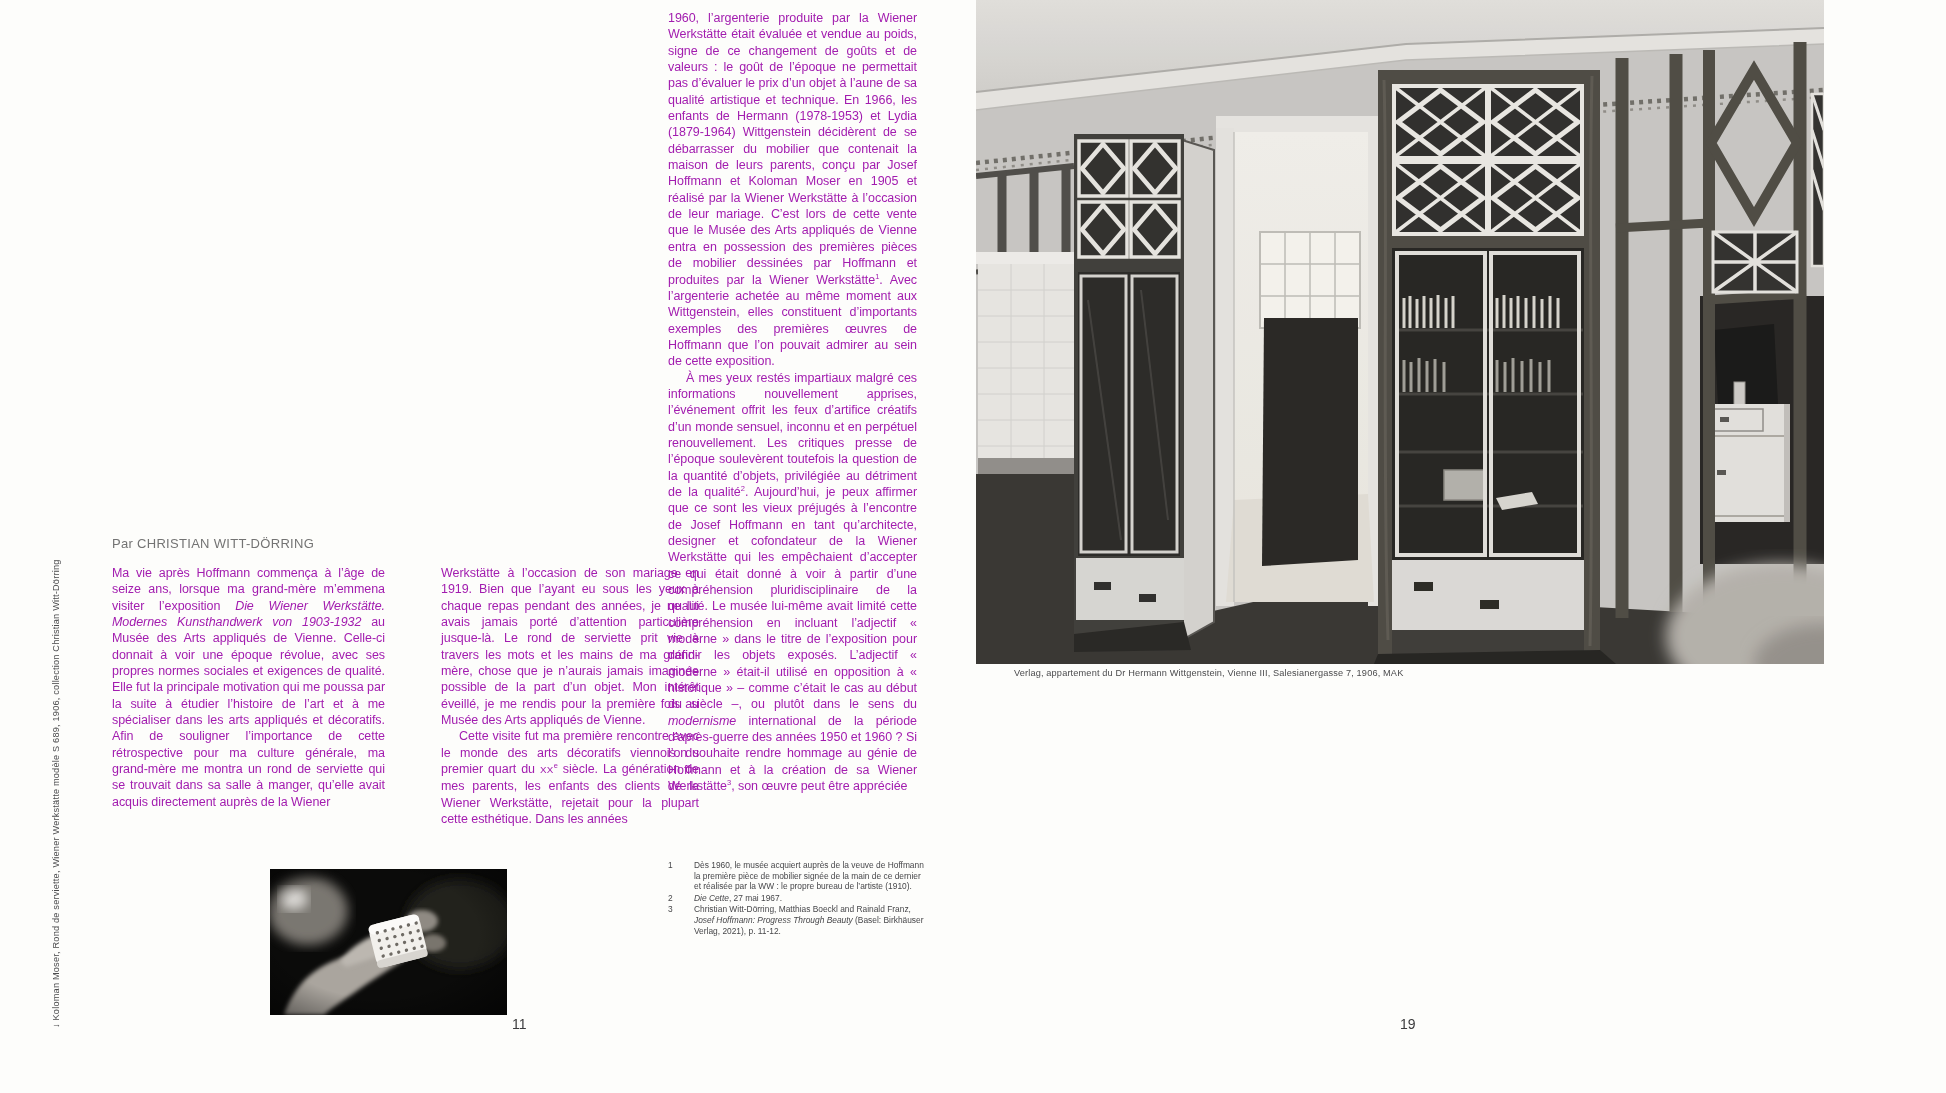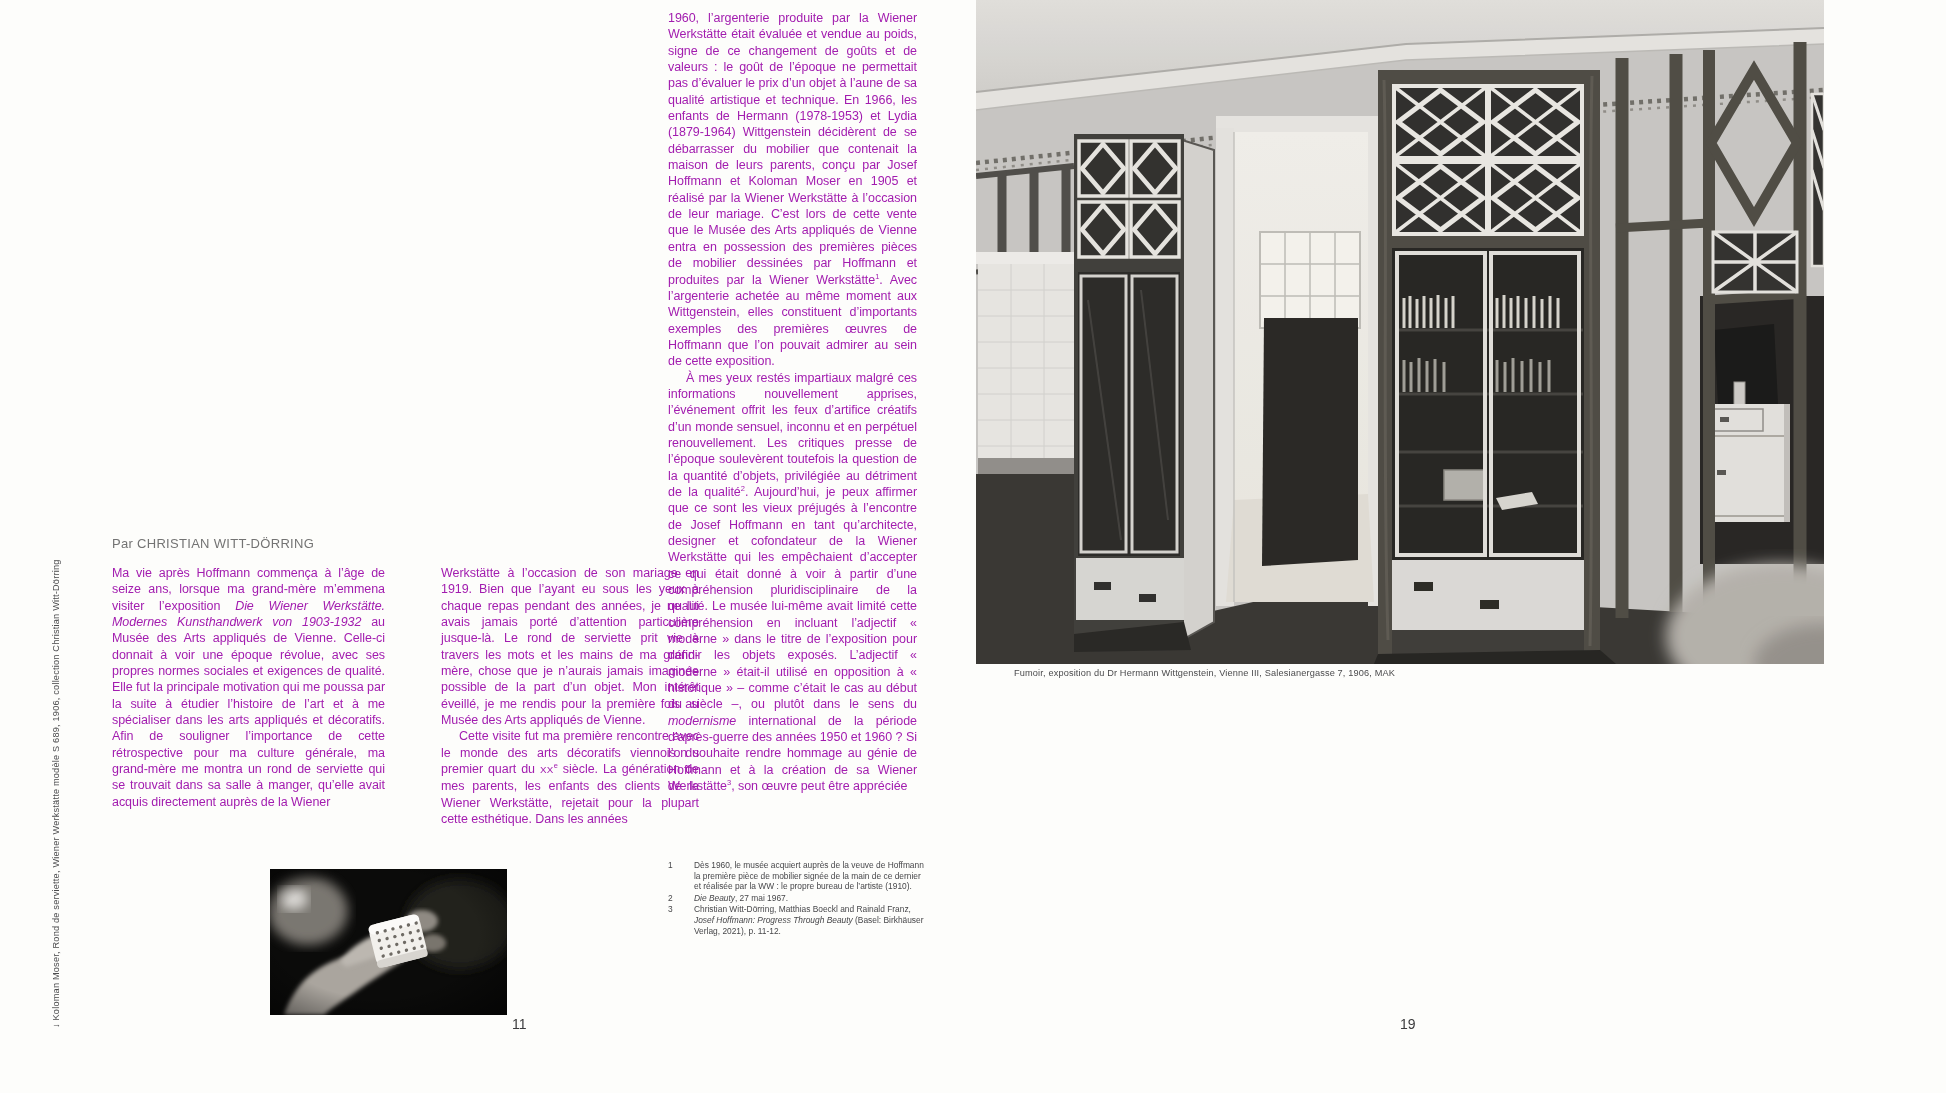--- a/index.html
+++ b/index.html
@@ -120,21 +120,21 @@
     <p class="ind"><span>À mes yeux restés impartiaux malgré ces informations nouvellement apprises, l’événement offrit les feux d’artifice créatifs d’un monde sensuel, inconnu et en perpétuel renouvellement. Les critiques presse de l’époque soulevèrent toutefois la question de la quantité d’objets, privilégiée au détriment de la qualité</span><sup>2</sup><span>. Aujourd’hui, je peux affirmer que ce sont les vieux préjugés à l’encontre de Josef Hoffmann en tant qu’architecte, designer et cofondateur de la Wiener Werkstätte qui les empêchaient d’accepter ce qui était donné à voir à partir d’une compréhension pluridisciplinaire de la qualité. Le musée lui-même avait limité cette compréhension en incluant l’adjectif « moderne » dans le titre de l’exposition pour définir les objets exposés. L’adjectif « moderne » était-il utilisé en opposition à « historique » – comme c’était le cas au début du siècle –, ou plutôt dans le sens du </span><i>modernisme</i><span> international de la période d’après-guerre des années 1950 et 1960 ? Si l’on souhaite rendre hommage au génie de Hoffmann et à la création de sa Wiener Werkstätte</span><sup>3</sup><span>, son œuvre peut être appréciée</span></p>
   </div>
 
   <div class="footnotes">
     <div class="fn">
       <span class="n">1</span>
       <span class="t"><span>Dès 1960, le musée acquiert auprès de la veuve de Hoffmann la première pièce de mobilier signée de la main de ce dernier et réalisée par la WW : le propre bureau de l’artiste (1910).</span><i></i><span></span></span>
     </div>
     <div class="fn">
       <span class="n">2</span>
-      <span class="t"><span></span><i>Die Beauty</i><span>, 27 mai 1967.</span></span>
+      <span class="t"><span></span><i>Die Cette</i><span>, 27 mai 1967.</span></span>
     </div>
     <div class="fn">
       <span class="n">3</span>
       <span class="t"><span>Christian Witt-Dörring, Matthias Boeckl and Rainald Franz, </span><i>Josef Hoffmann: Progress Through Beauty</i><span> (Basel: Birkhäuser Verlag, 2021), p. 11-12.</span></span>
     </div>
   </div>
 
   <figure id="fig-interior">
     <svg viewBox="0 0 848 664" preserveAspectRatio="none">
       <defs>
@@ -300,18 +300,18 @@
         <rect x="836" y="94" width="12" height="172" fill="#2e2d2a" stroke="#e6e4df" stroke-width="2.5"></rect>
         <path d="M836,94 L848,130 M836,130 L848,168 M836,170 L848,210" stroke="#e6e4df" stroke-width="3"></path>
       </g>
 
       <ellipse cx="805" cy="636" rx="115" ry="72" fill="#b5b1aa" filter="url(#blur8)"></ellipse>
       <ellipse cx="848" cy="664" rx="70" ry="40" fill="#94908a" filter="url(#blur8)"></ellipse>
       <rect width="848" height="664" fill="#b8b6b2" opacity="0.05"></rect>
     </svg>
   </figure>
 
-  <div class="photo-caption">Fumoir, exposition du Dr Hermann Wittgenstein, Vienne III, Salesianergasse 7, 1906, MAK</div>
+  <div class="photo-caption">Verlag, appartement du Dr Hermann Wittgenstein, Vienne III, Salesianergasse 7, 1906, MAK</div>
 
   <div class="pagenum" id="pn-left">11</div>
   <div class="pagenum" id="pn-right">19</div>
 
 </div>
 
 </body></html>

